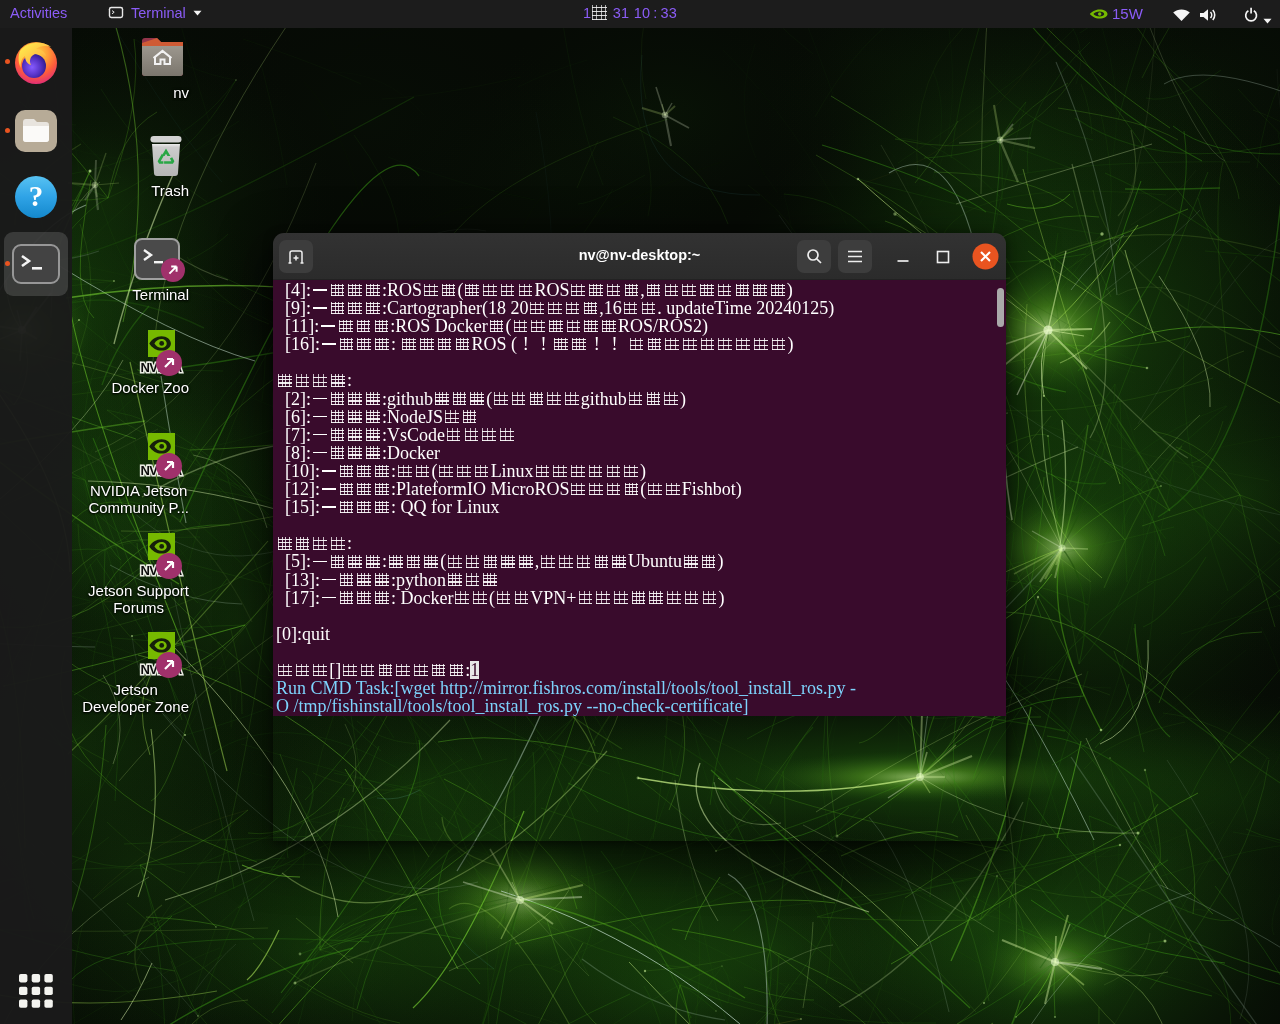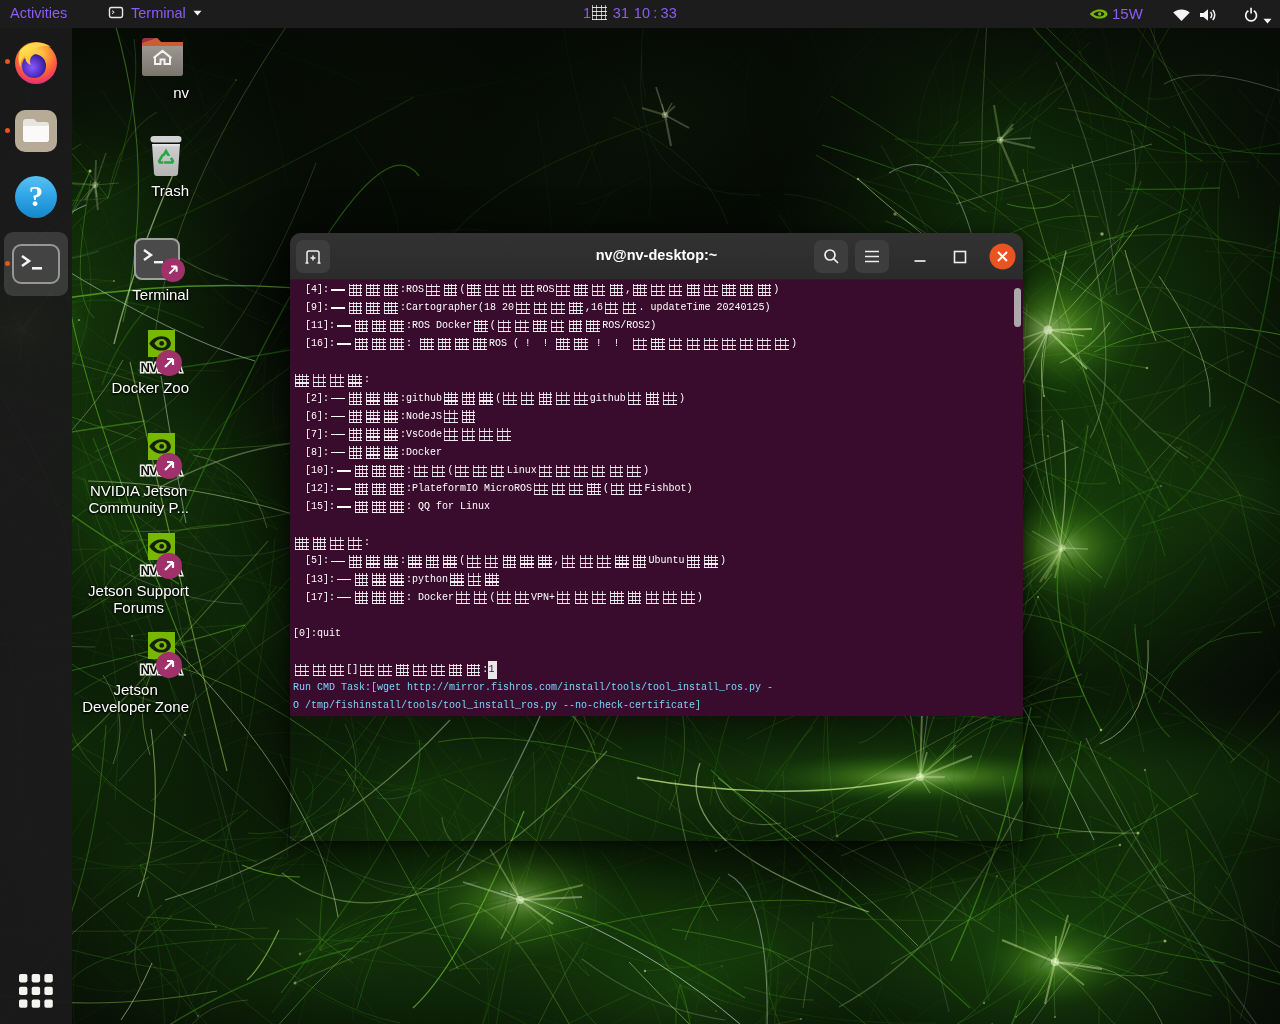--- a/index.html
+++ b/index.html
@@ -8,27 +8,27 @@
 #act{position:absolute;left:10px;top:4.5px}
 #appmenu{position:absolute;left:108px;top:4.5px;display:flex;align-items:center;gap:7px}
 #clock{position:absolute;left:583px;top:4.5px;letter-spacing:0.3px}
 .tri{position:absolute;height:18px}
 #dock{position:absolute;left:0;top:28px;width:72px;height:996px;background:rgba(26,26,26,0.96);z-index:20}
 .ditem{position:absolute;left:0;width:72px;display:flex;justify-content:center}
 .dot{position:absolute;left:5px;width:5px;height:5px;border-radius:50%;background:#e95420}
 #dock .grid{position:absolute;left:19px;top:946px}
 .dicon{position:absolute;z-index:5;display:flex;flex-direction:column;align-items:flex-end;text-align:center}
 .dlab{margin-top:4px;color:#fff;font-size:15px;line-height:16.5px;text-shadow:0 1px 2px #000,0 0 3px #000}
-#win{position:absolute;left:290px;top:233px;width:733px;height:608px;z-index:10;border-radius:11px 11px 0 0;box-shadow:0 14px 46px 6px rgba(0,0,0,0.55),0 2px 10px rgba(0,0,0,0.5)}
+#win{position:absolute;left:273px;top:233px;width:733px;height:608px;z-index:10;border-radius:11px 11px 0 0;box-shadow:0 14px 46px 6px rgba(0,0,0,0.55),0 2px 10px rgba(0,0,0,0.5)}
 #tbar{position:absolute;left:0;top:0;width:733px;height:47px;border-radius:11px 11px 0 0;background:linear-gradient(#323232,#2b2b2b);border-bottom:1px solid #222}
 .hbtn{position:absolute;top:7px;width:34px;height:33px;border-radius:7px;background:#3d3d3d;display:flex;align-items:center;justify-content:center}
 #ttitle{position:absolute;left:0;right:0;top:14px;text-align:center;color:#fff;font-weight:bold;font-size:14.5px}
 .wb{position:absolute;top:0;height:47px;display:flex;align-items:center;justify-content:center}
 #tcont{position:absolute;left:0;top:47px;width:733px;height:436px;background:#390b2c;padding:1px 0 0 3px;overflow:hidden}
-.tl{font-family:Liberation Mono, monospace;font-size:10px;line-height:18.1px;height:18.1px;color:#fff;white-space:pre}
+.tl{font-family:Liberation Serif, serif;font-size:18px;line-height:18.1px;height:18.1px;color:#fff;white-space:pre}
 .tl .dw{display:inline-block;width:17.748px;height:18.1px;font-style:normal;text-align:center;vertical-align:top;position:relative}
 .tl i.dw{}
 .g1::after,.g2::after,.g3::after{content:"";position:absolute;left:2px;right:2.2px;top:2.6px;bottom:2.9px}
 .g1::after{background:linear-gradient(#0000 45%,#fff 45%,#fff 57%,#0000 57%)}
 .g2::after{background:repeating-linear-gradient(0deg,#ffffffE8 0 1.1px,#0000 1.1px 4.3px),repeating-linear-gradient(90deg,#ffffffB8 0 1.1px,#0000 1.1px 4.9px)}
 .g3::after{background:repeating-linear-gradient(0deg,#ffffffE8 0 1.1px,#0000 1.1px 3.4px),repeating-linear-gradient(90deg,#ffffffC8 0 1.1px,#0000 1.1px 3.6px)}
 .grn{color:#7dd3fc}
 .cur{display:inline-block;width:8.874px;background:#e8e8e8;color:#390b2c}
 #sbar{position:absolute;right:2.5px;top:8px;width:7px;height:39px;border-radius:4px;background:#aaa}
 .cjk15{display:inline-block;width:15px;height:15px;vertical-align:-2px;background:repeating-linear-gradient(0deg,#f2f2f2E0 0 1px,#0000 1px 4px),repeating-linear-gradient(90deg,#f2f2f2B0 0 1px,#0000 1px 4.5px);margin:0 1px}</style></head>

